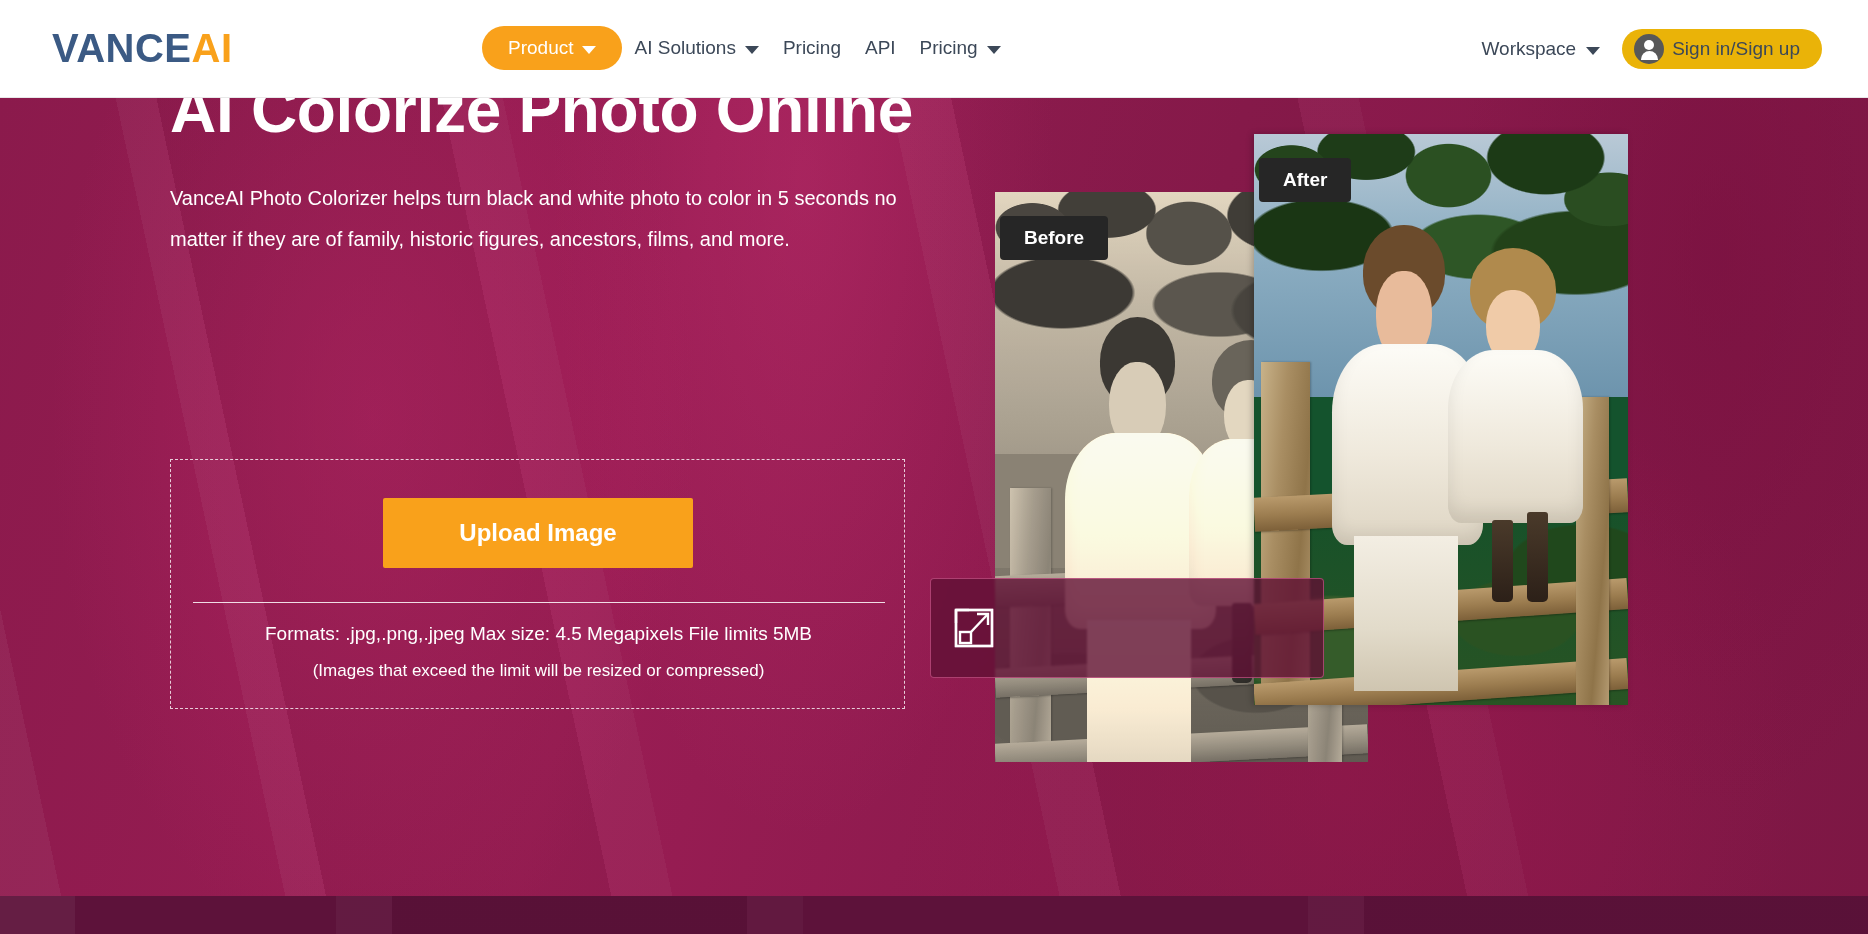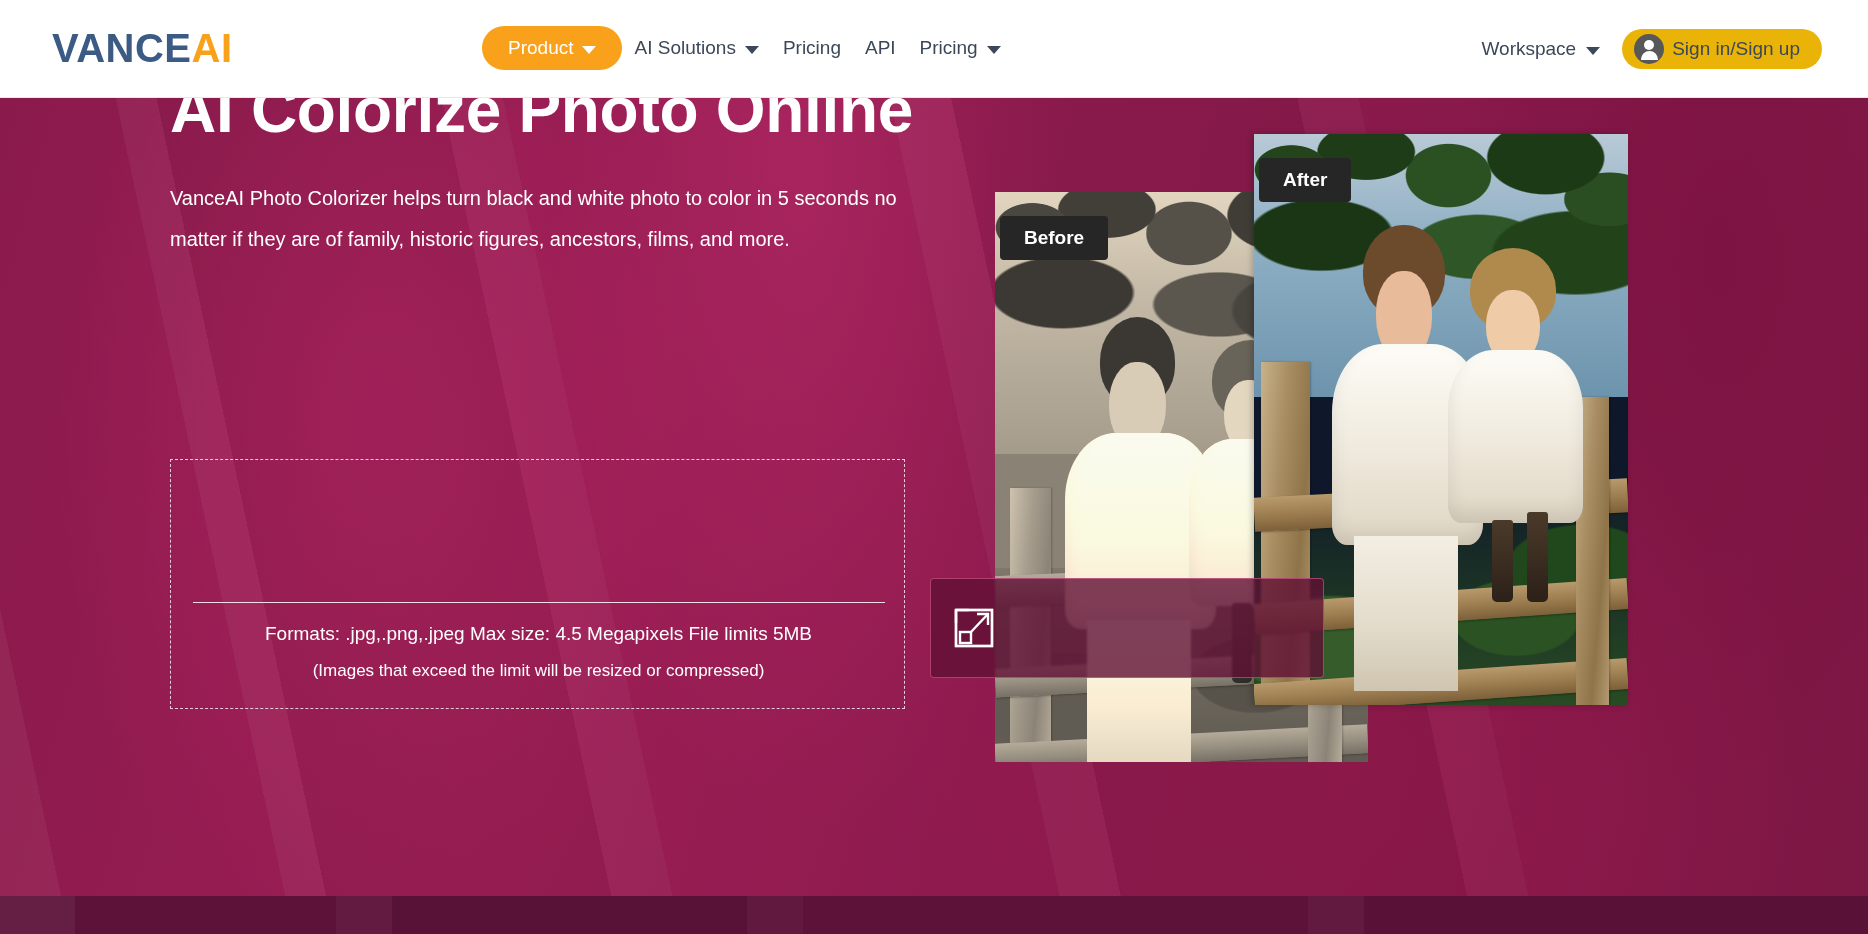--- a/index.html
+++ b/index.html
@@ -266,21 +266,21 @@
   .photo-before {
     left: 0; top: 156px;
     width: 373px; height: 570px;
     z-index: 1;
     background: #8a8274;
   }
   .photo-after {
     left: 259px; top: 98px;
     width: 374px; height: 571px;
     z-index: 3;
-    background: #0f172a;
+    background: #14532d;
     box-shadow: -2px 0 6px rgba(0,0,0,0.22);
   }
   .ph-label {
     position: absolute;
     z-index: 6;
     background: #262626;
     color: #ffffff;
     font-size: 19px;
     font-weight: 700;
     border-radius: 4px;
@@ -422,20 +422,21 @@
 
 <div class="hero"></div>
 <div class="hero-bottom-band"></div>
 
 <div class="left-col">
   <h1 class="hero-title">AI Colorize Photo Online</h1>
   <p class="hero-desc">VanceAI Photo Colorizer helps turn black and white photo to color in 5 seconds no matter if they are of family, historic figures, ancestors, films, and more.</p>
 </div>
 
 <div class="upload-box">
+  <button class="upload-btn">Upload Image</button>
   <div class="upload-divider"></div>
   <div class="upload-formats">Formats: .jpg,.png,.jpeg Max size: 4.5 Megapixels File limits 5MB</div>
   <div class="upload-note">(Images that exceed the limit will be resized or compressed)</div>
 </div>
 
 <div class="compare">
 
   <div class="photo photo-before">
     <div class="scene">
       <div class="sky"></div>

